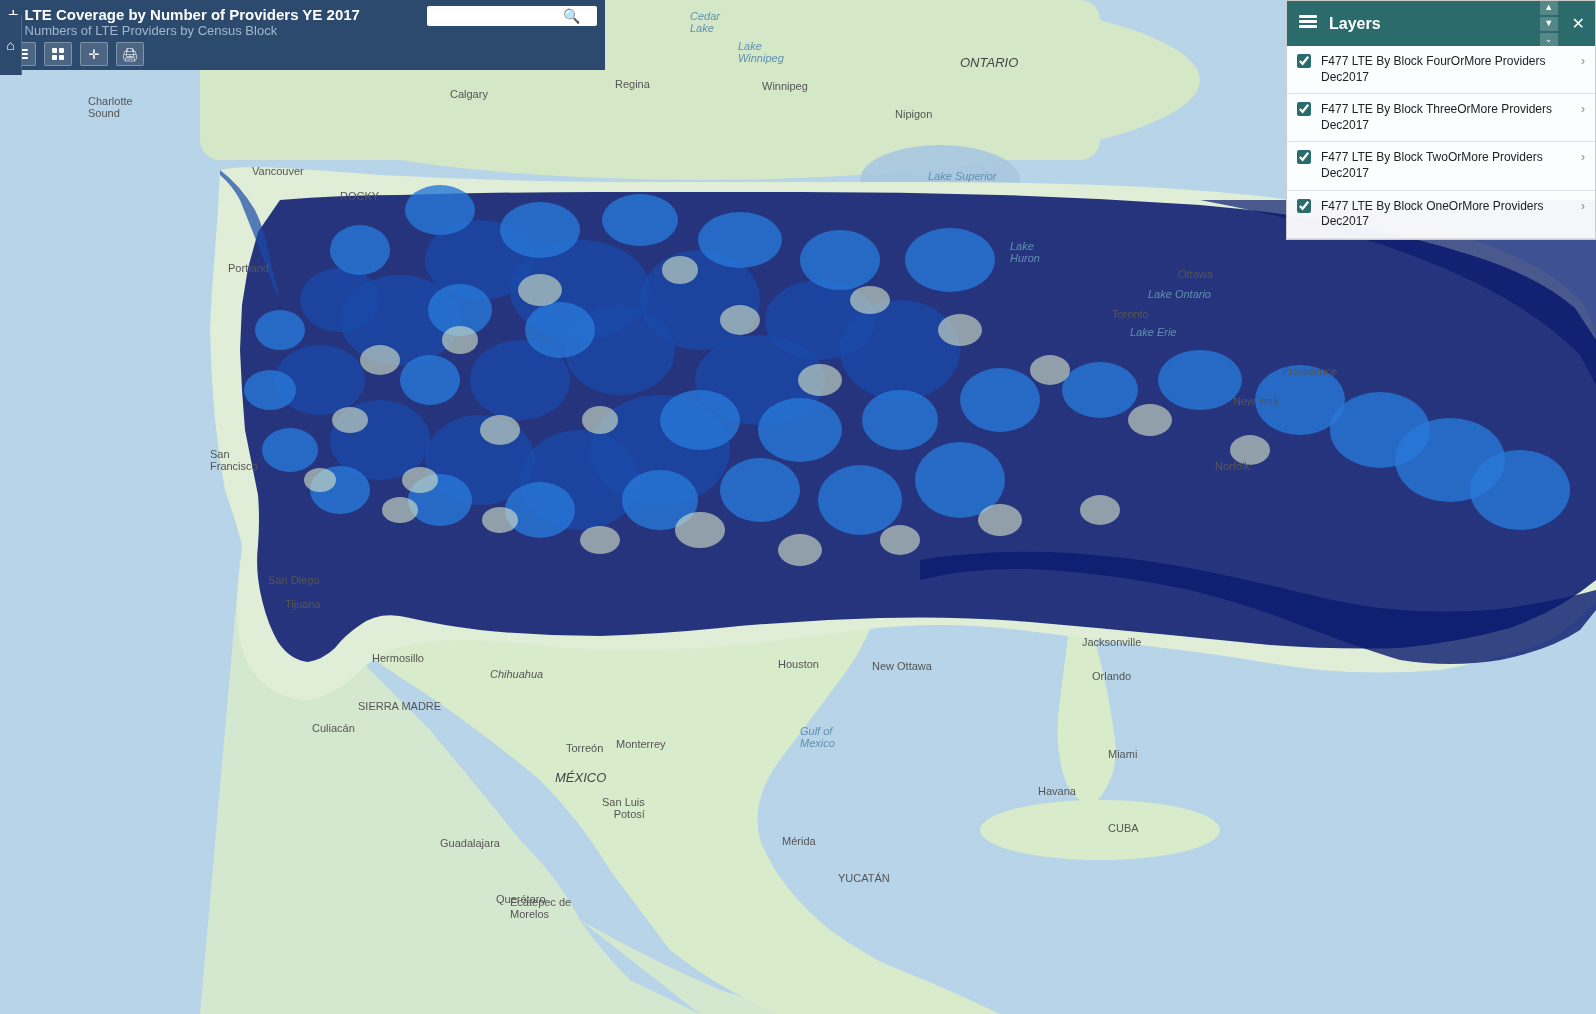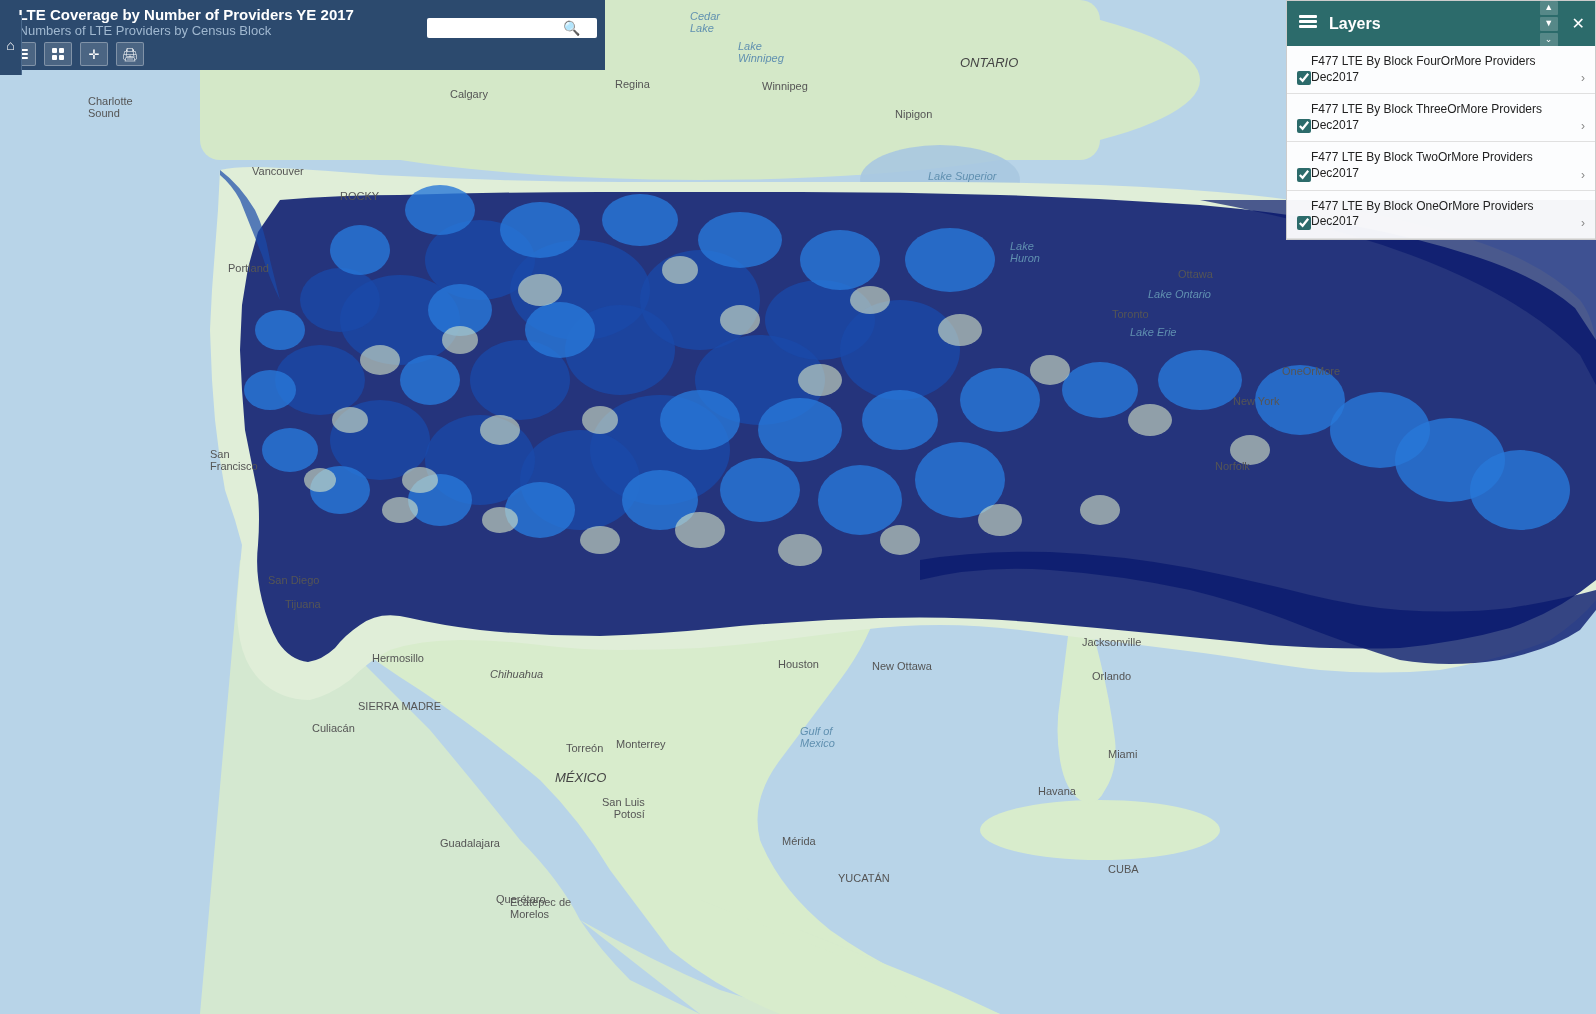--- a/index.html
+++ b/index.html
@@ -26,21 +26,22 @@
       position: absolute;
       top: 0; left: 0;
       width: 605px;
       background: #2c4a6e;
       z-index: 10;
       padding: 6px 8px 4px 8px;
     }
 
     #toolbar-top {
       display: flex;
-      align-items: flex-end;
+      align-items: flex-start;
+      gap: 6px;
     }
 
     #plus-btn {
       color: white;
       font-size: 18px;
       cursor: pointer;
       background: none;
       border: none;
       line-height: 1;
     }
@@ -155,24 +156,24 @@
       background: none;
       border: none;
       color: white;
       font-size: 16px;
       cursor: pointer;
       margin-left: 4px;
     }
 
     .layer-item {
       display: flex;
-      align-items: flex-end;
+      align-items: flex-start;
       padding: 8px 10px;
       border-bottom: 1px solid #e0e0e0;
-      gap: 0;
+      gap: 10px;
       cursor: pointer;
     }
 
     .layer-checkbox {
       width: 14px; height: 14px;
       accent-color: #2c6b6b;
       cursor: pointer;
     }
 
     .layer-name {
@@ -401,25 +402,25 @@
   <div style="position:absolute;top:796px;left:602px;text-align:right;" class="map-label">San Luis<br>Potosí</div>
   <div style="position:absolute;top:770px;left:555px;" class="map-label map-label-lg">MÉXICO</div>
   <div style="position:absolute;top:835px;left:782px;" class="map-label">Mérida</div>
   <div style="position:absolute;top:872px;left:838px;" class="map-label">YUCATÁN</div>
   <div style="position:absolute;top:658px;left:778px;" class="map-label">Houston</div>
   <div style="position:absolute;top:660px;left:872px;" class="map-label">New Ottawa</div>
   <div style="position:absolute;top:636px;left:1082px;" class="map-label">Jacksonville</div>
   <div style="position:absolute;top:670px;left:1092px;" class="map-label">Orlando</div>
   <div style="position:absolute;top:748px;left:1108px;" class="map-label">Miami</div>
   <div style="position:absolute;top:785px;left:1038px;" class="map-label">Havana</div>
-  <div style="position:absolute;top:822px;left:1108px;margin-top:41px;" class="map-label">CUBA</div>
+  <div style="position:absolute;top:822px;left:1108px;" class="map-label">CUBA</div>
   <div style="position:absolute;top:725px;left:800px;" class="map-label map-label-water">Gulf of<br>Mexico</div>
   <div style="position:absolute;top:395px;left:1233px;" class="map-label">New York</div>
   <div style="position:absolute;top:460px;left:1215px;" class="map-label">Norfolk</div>
-  <div style="position:absolute;top:365px;left:1282px;" class="map-label">OneOrMore</div>
+  <div style="position:absolute;top:365px;left:1282px;" class="map-label">Providence</div>
   <div style="position:absolute;top:190px;left:340px;" class="map-label">ROCKY</div>
   <div style="position:absolute;top:700px;left:358px;" class="map-label">SIERRA MADRE</div>
 </div>
 
 <div id="toolbar">
   <div id="toolbar-top">
     <button id="plus-btn">+</button>
     <div id="title-block">
       <div id="map-title">LTE Coverage by Number of Providers YE 2017</div>
       <div id="map-subtitle">Numbers of LTE Providers by Census Block</div>

